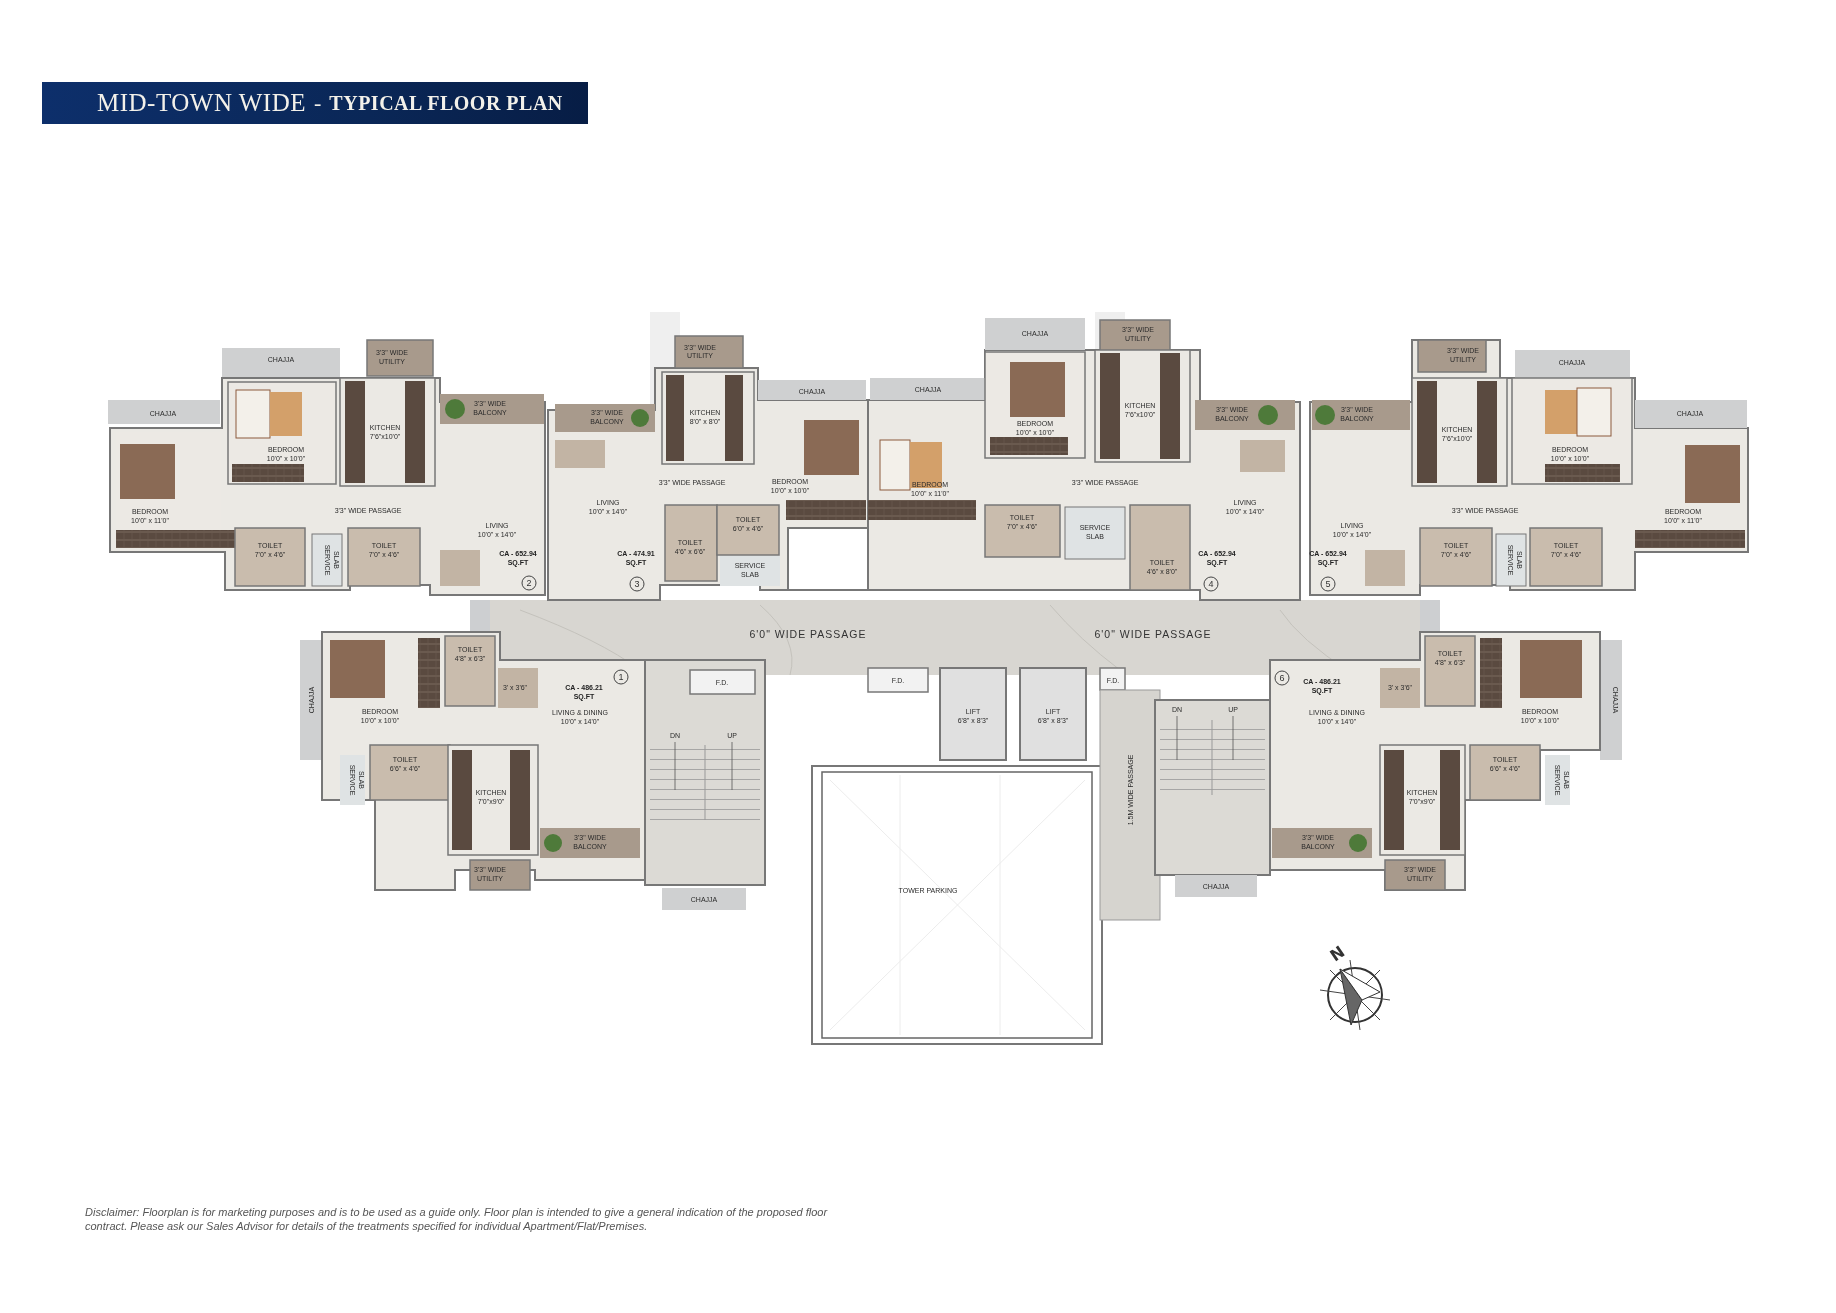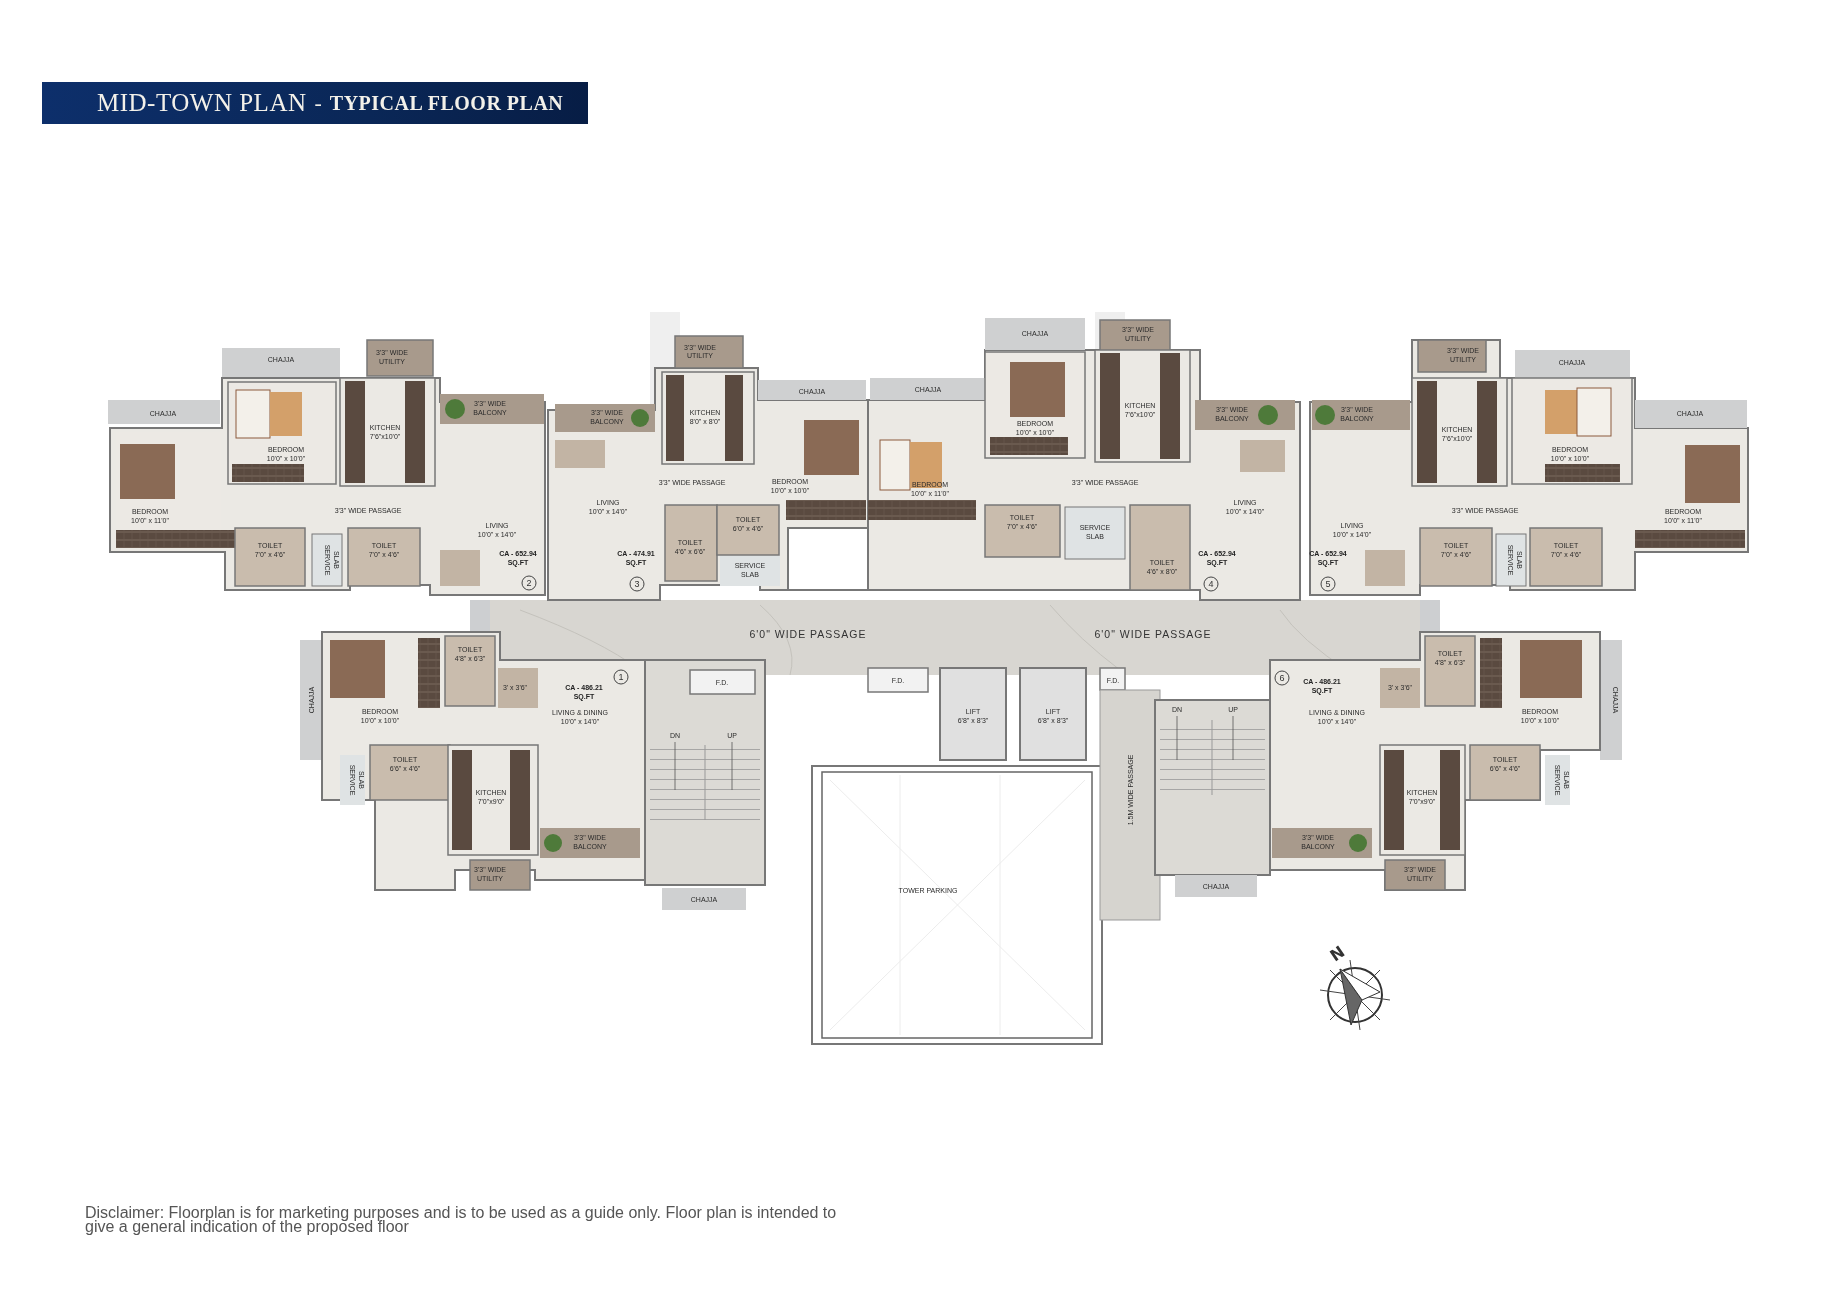--- a/index.html
+++ b/index.html
@@ -6,28 +6,28 @@
   body { width:1836px; height:1313px; position:relative; overflow:hidden; font-family:"Liberation Sans", sans-serif; }
   .title-bar { position:absolute; left:42px; top:82px; width:546px; height:42px; background:linear-gradient(90deg,#0d2f6b 0%,#0a2757 60%,#071d45 100%); display:flex; align-items:center; padding-left:55px; box-sizing:border-box; color:#f3f1ea; }
   .title-main { font-family:"Liberation Serif", serif; font-size:25px; letter-spacing:0.5px; }
   .title-sep { font-family:"Liberation Serif", serif; font-size:22px; margin:0 8px; }
   .title-sub { font-family:"Liberation Serif", serif; font-size:20px; letter-spacing:0.5px;font-weight:bold; }
   svg.plan { position:absolute; left:0; top:0; }
   .lbl-s { font-family:"Liberation Sans", sans-serif; font-size:7px; fill:#2a2a2a; text-anchor:middle; }
   .lbl-b { font-family:"Liberation Sans", sans-serif; font-size:7px; fill:#222; text-anchor:middle; font-weight:bold; }
   .lbl-l { font-family:"Liberation Sans", sans-serif; font-size:10.5px; fill:#333; text-anchor:middle; letter-spacing:1px; }
   .unitno { font-family:"Liberation Sans", sans-serif; font-size:9px; fill:#333; text-anchor:middle; }
-  .disclaimer { position:absolute; left:85px; top:1206px; width:780px; font-size:16px; line-height:13.6px; color:#555; }
+  .disclaimer { position:absolute; left:85px; top:1206px; width:780px; font-size:11px; line-height:13.6px; color:#555;font-style:italic; }
   .disclaimer span { display:block; }
 </style>
 </head>
 <body>
 
 <div class="title-bar">
-  <span class="title-main">MID-TOWN PLAN</span>
+  <span class="title-main">MID-TOWN WIDE</span>
   <span class="title-sep">-</span>
   <span class="title-sub">TYPICAL FLOOR PLAN</span>
 </div>
 
 <svg class="plan" width="1836" height="1313" viewBox="0 0 1836 1313" xmlns="http://www.w3.org/2000/svg">
   <defs>
     <pattern id="wardrobe" width="8" height="8" patternUnits="userSpaceOnUse">
       <rect width="8" height="8" fill="#5a4a40"></rect>
       <line x1="0" y1="4" x2="8" y2="4" stroke="#7a6a5e" stroke-width="1"></line>
       <line x1="4" y1="0" x2="4" y2="8" stroke="#6b5b50" stroke-width="0.6"></line>
@@ -384,13 +384,14 @@
     <line x1="1330" y1="970" x2="1380" y2="1020" stroke="#444" stroke-width="1"></line>
     <line x1="1380" y1="970" x2="1330" y2="1020" stroke="#444" stroke-width="1"></line>
     <path d="M1340 969 L1362 1000 L1351 1025 Z" fill="#666" stroke="#333" stroke-width="1"></path>
     <path d="M1340 969 L1380 992 L1362 1000 Z" fill="#fff" stroke="#333" stroke-width="1"></path>
     <text x="1335" y="962" font-family="DejaVu Sans, sans-serif" font-weight="bold" font-size="16" fill="#333" transform="rotate(-35 1335 962)">N</text>
   </g>
 </svg>
 
 <div class="disclaimer">
   <span>Disclaimer: Floorplan is for marketing purposes and is to be used as a guide only. Floor plan is intended to give a general indication of the proposed floor</span>
+  <span>contract. Please ask our Sales Advisor for details of the treatments specified for individual Apartment/Flat/Premises.</span>
 </div>
 
 </body></html>

